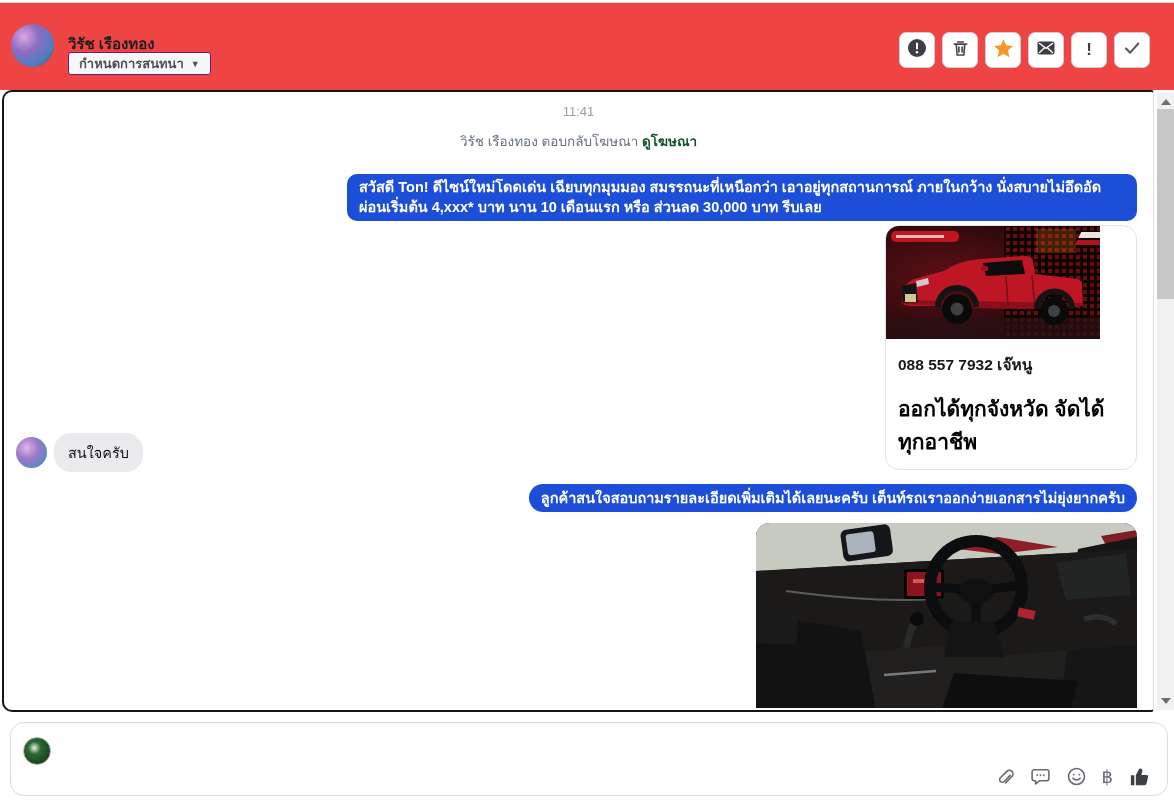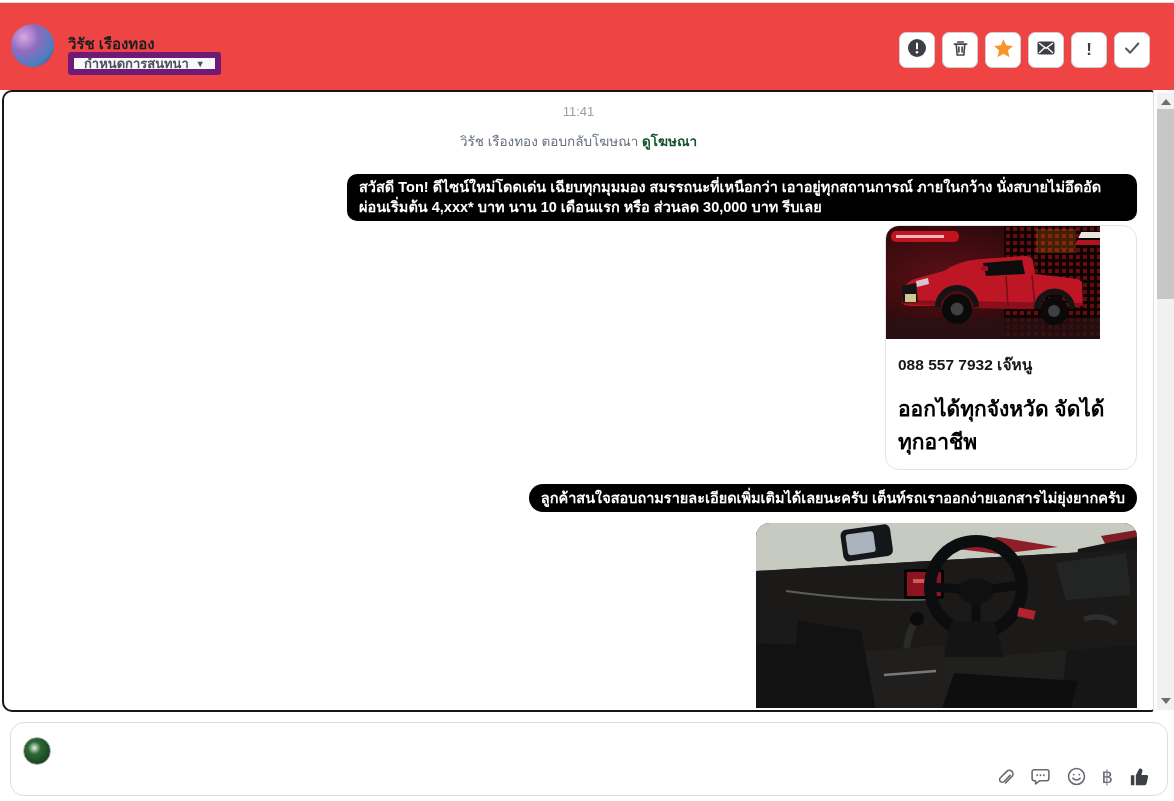--- a/index.html
+++ b/index.html
@@ -7,36 +7,36 @@
     font-family:"Liberation Sans","DejaVu Sans",sans-serif; position:relative; }
 
   .topline { position:absolute; top:2px; left:0; width:1174px; height:1px; background:#dcdcdc; }
 
   
   .header { position:absolute; top:3px; left:0; width:1174px; height:87px; background:#ef4444; }
   .hdr-avatar { position:absolute; left:11px; top:21px; width:43px; height:43px; border-radius:50%;
     background: radial-gradient(circle at 30% 30%, #d9a7e0 0%, #8f6cc0 35%, #4b7fc0 70%, #2c3f63 100%); }
   .hdr-name { position:absolute; left:68px; top:29px; font-size:15px; font-weight:700; color:#1c1e21; }
   .hdr-dd { position:absolute; left:68px; top:49px; height:23px; padding:2px 10px; background:#f6f7f9;
-    border:6px solid #701a75; border-radius:3px; font-size:13px; font-weight:700; color:#4b4f56;
+    border:1px solid #701a75; border-radius:3px; font-size:13px; font-weight:700; color:#4b4f56;
     display:flex; align-items:center; gap:7px; cursor:pointer; }
   .hdr-dd .arr { font-size:9px; color:#4b4f56; }
   .hdr-actions { position:absolute; right:24px; top:29px; display:flex; gap:7px; }
   .hbtn { width:36px; height:36px; border:1px solid #ccd0d5; border-radius:7px; background:#fff;
     display:flex; align-items:center; justify-content:center; cursor:pointer; }
   .hbtn .tmark { font-size:17px; font-weight:700; color:#3b3e42; }
 
   
   .panel { position:absolute; left:2px; top:90px; width:1152px; height:622px; background:#fff;
     border:2px solid #161616; border-right:1px solid #dedede; border-radius:10px 3px 3px 10px; overflow:hidden; }
   .msg-time { position:absolute; top:12px; left:0; width:100%; text-align:center; font-size:13px; color:#9aa0a6; }
   .context { position:absolute; top:38px; left:0; width:100%; text-align:center; font-size:13.5px; color:#67707f; }
   .context a { color:#14532d; font-weight:700; text-decoration:none; cursor:pointer; }
 
-  .bubble-out { background:#000000; color:#fff; font-weight:700; border-radius:10px; }
+  .bubble-out { background:#1d4ed8; color:#fff; font-weight:700; border-radius:10px; }
   .bo1 { position:absolute; right:16px; top:82px; width:790px; padding:4px 12px; font-size:14.5px; line-height:19.5px; }
   .bo2 { position:absolute; right:16px; top:392px; padding:4px 12px; font-size:14.5px; line-height:20px; border-radius:15px; }
 
   .ad-card { position:absolute; right:16px; top:133px; width:252px; background:#fff;
     border:1px solid #e3e3e3; border-radius:14px; overflow:hidden; cursor:pointer; }
   .ad-img { width:214px; height:113px; display:block; }
   .ad-text { padding:13px 12px 11px 12px; }
   .ad-text .l1 { font-size:15.5px; font-weight:700; color:#15181c; margin-bottom:15px; }
   .ad-text .l2 { font-size:21px; font-weight:700; color:#000000; }
 
@@ -176,20 +176,24 @@
       <circle cx="168" cy="85" r="14" fill="#0a0a0a"></circle>
         <circle cx="168" cy="85" r="6" fill="#3f3f44"></circle>
       <rect x="95" y="40" width="7" height="5" fill="#9e1220"></rect>
     </svg>
     <div class="ad-text">
       <div class="l1">088 557 7932 เจ๊หนู</div>
       <div class="l2">ออกได้ทุกจังหวัด จัดได้ทุกอาชีพ</div>
     </div>
   </div>
 
+  <div class="in-row">
+    <div class="in-avatar"></div>
+    <div class="bubble-in">สนใจครับ</div>
+  </div>
 
   <div class="bubble-out bo2">ลูกค้าสนใจสอบถามรายละเอียดเพิ่มเติมได้เลยนะครับ เต็นท์รถเราออกง่ายเอกสารไม่ยุ่งยากครับ</div>
 
   <div class="interior">
     <svg width="381" height="240" viewBox="0 0 381 240">
       <rect width="381" height="240" fill="#20201e"></rect>
       <polygon points="0,0 381,0 381,26 0,48" fill="#c6cac1"></polygon>
       <polygon points="185,24 242,14 302,24 243,31" fill="#8c2026"></polygon>
       <polygon points="345,13 381,7 381,30 352,26" fill="#7e1d22"></polygon>
       <g transform="rotate(-8 110 22)">

